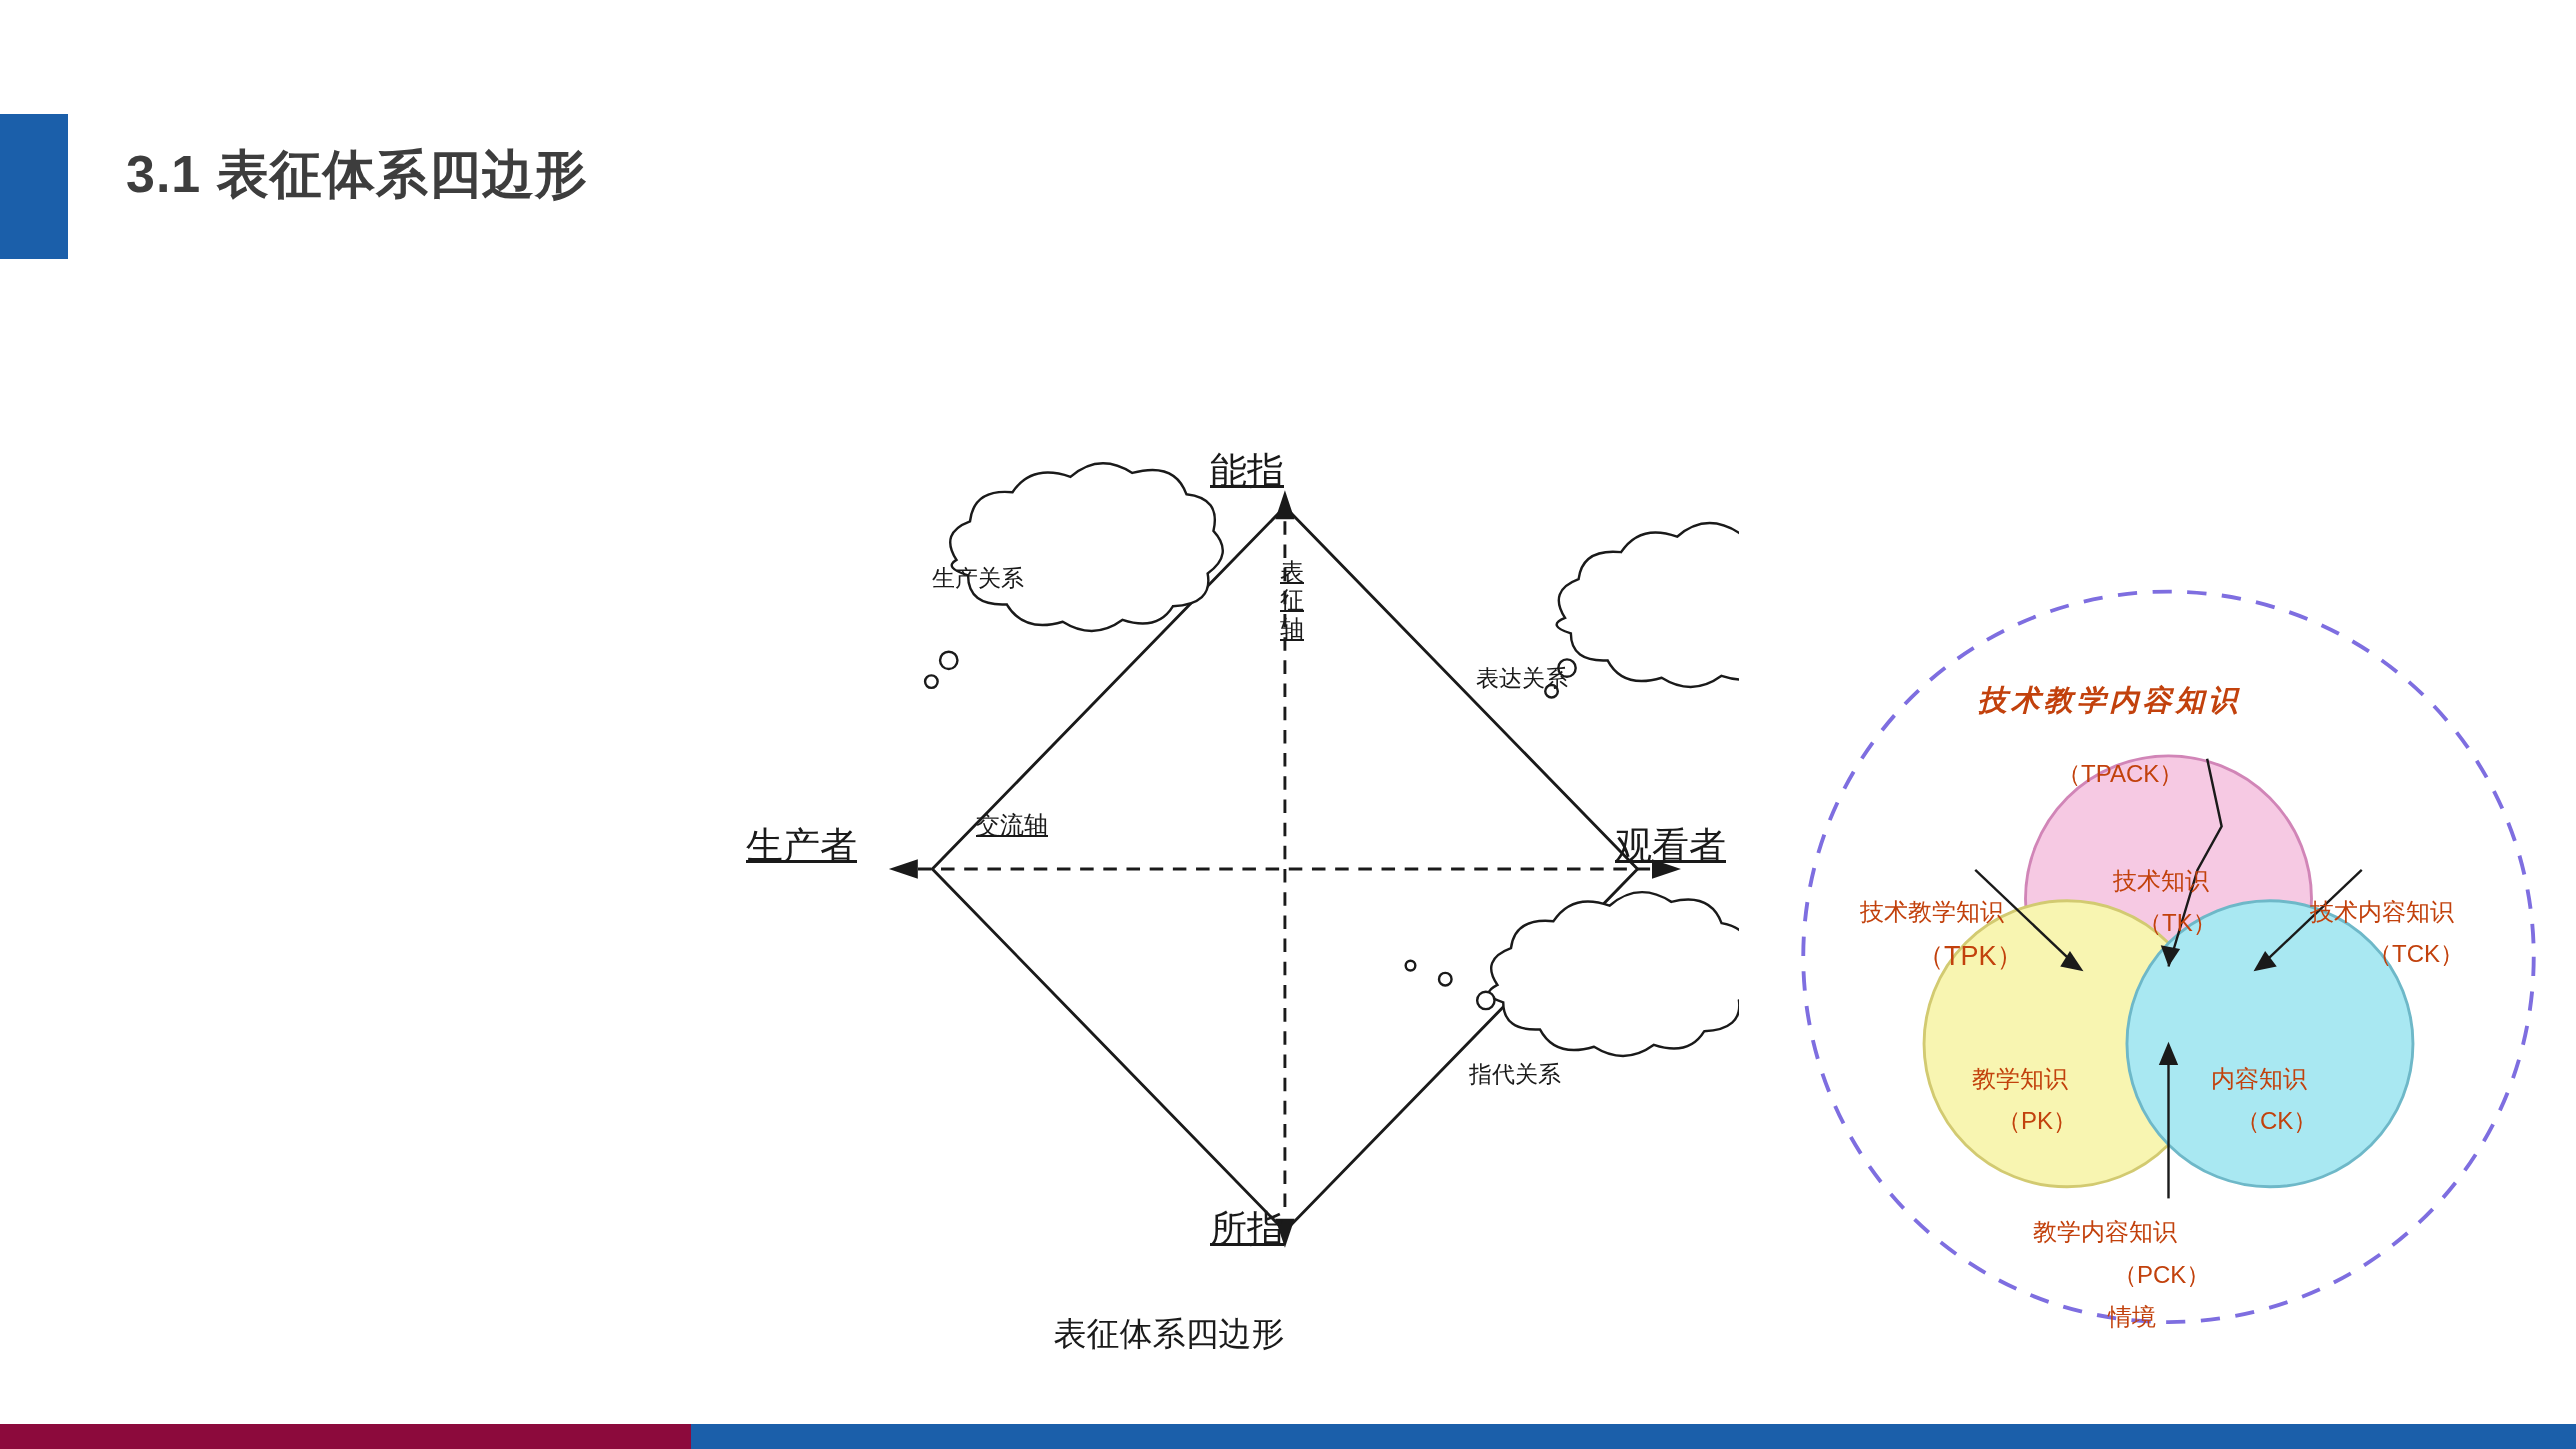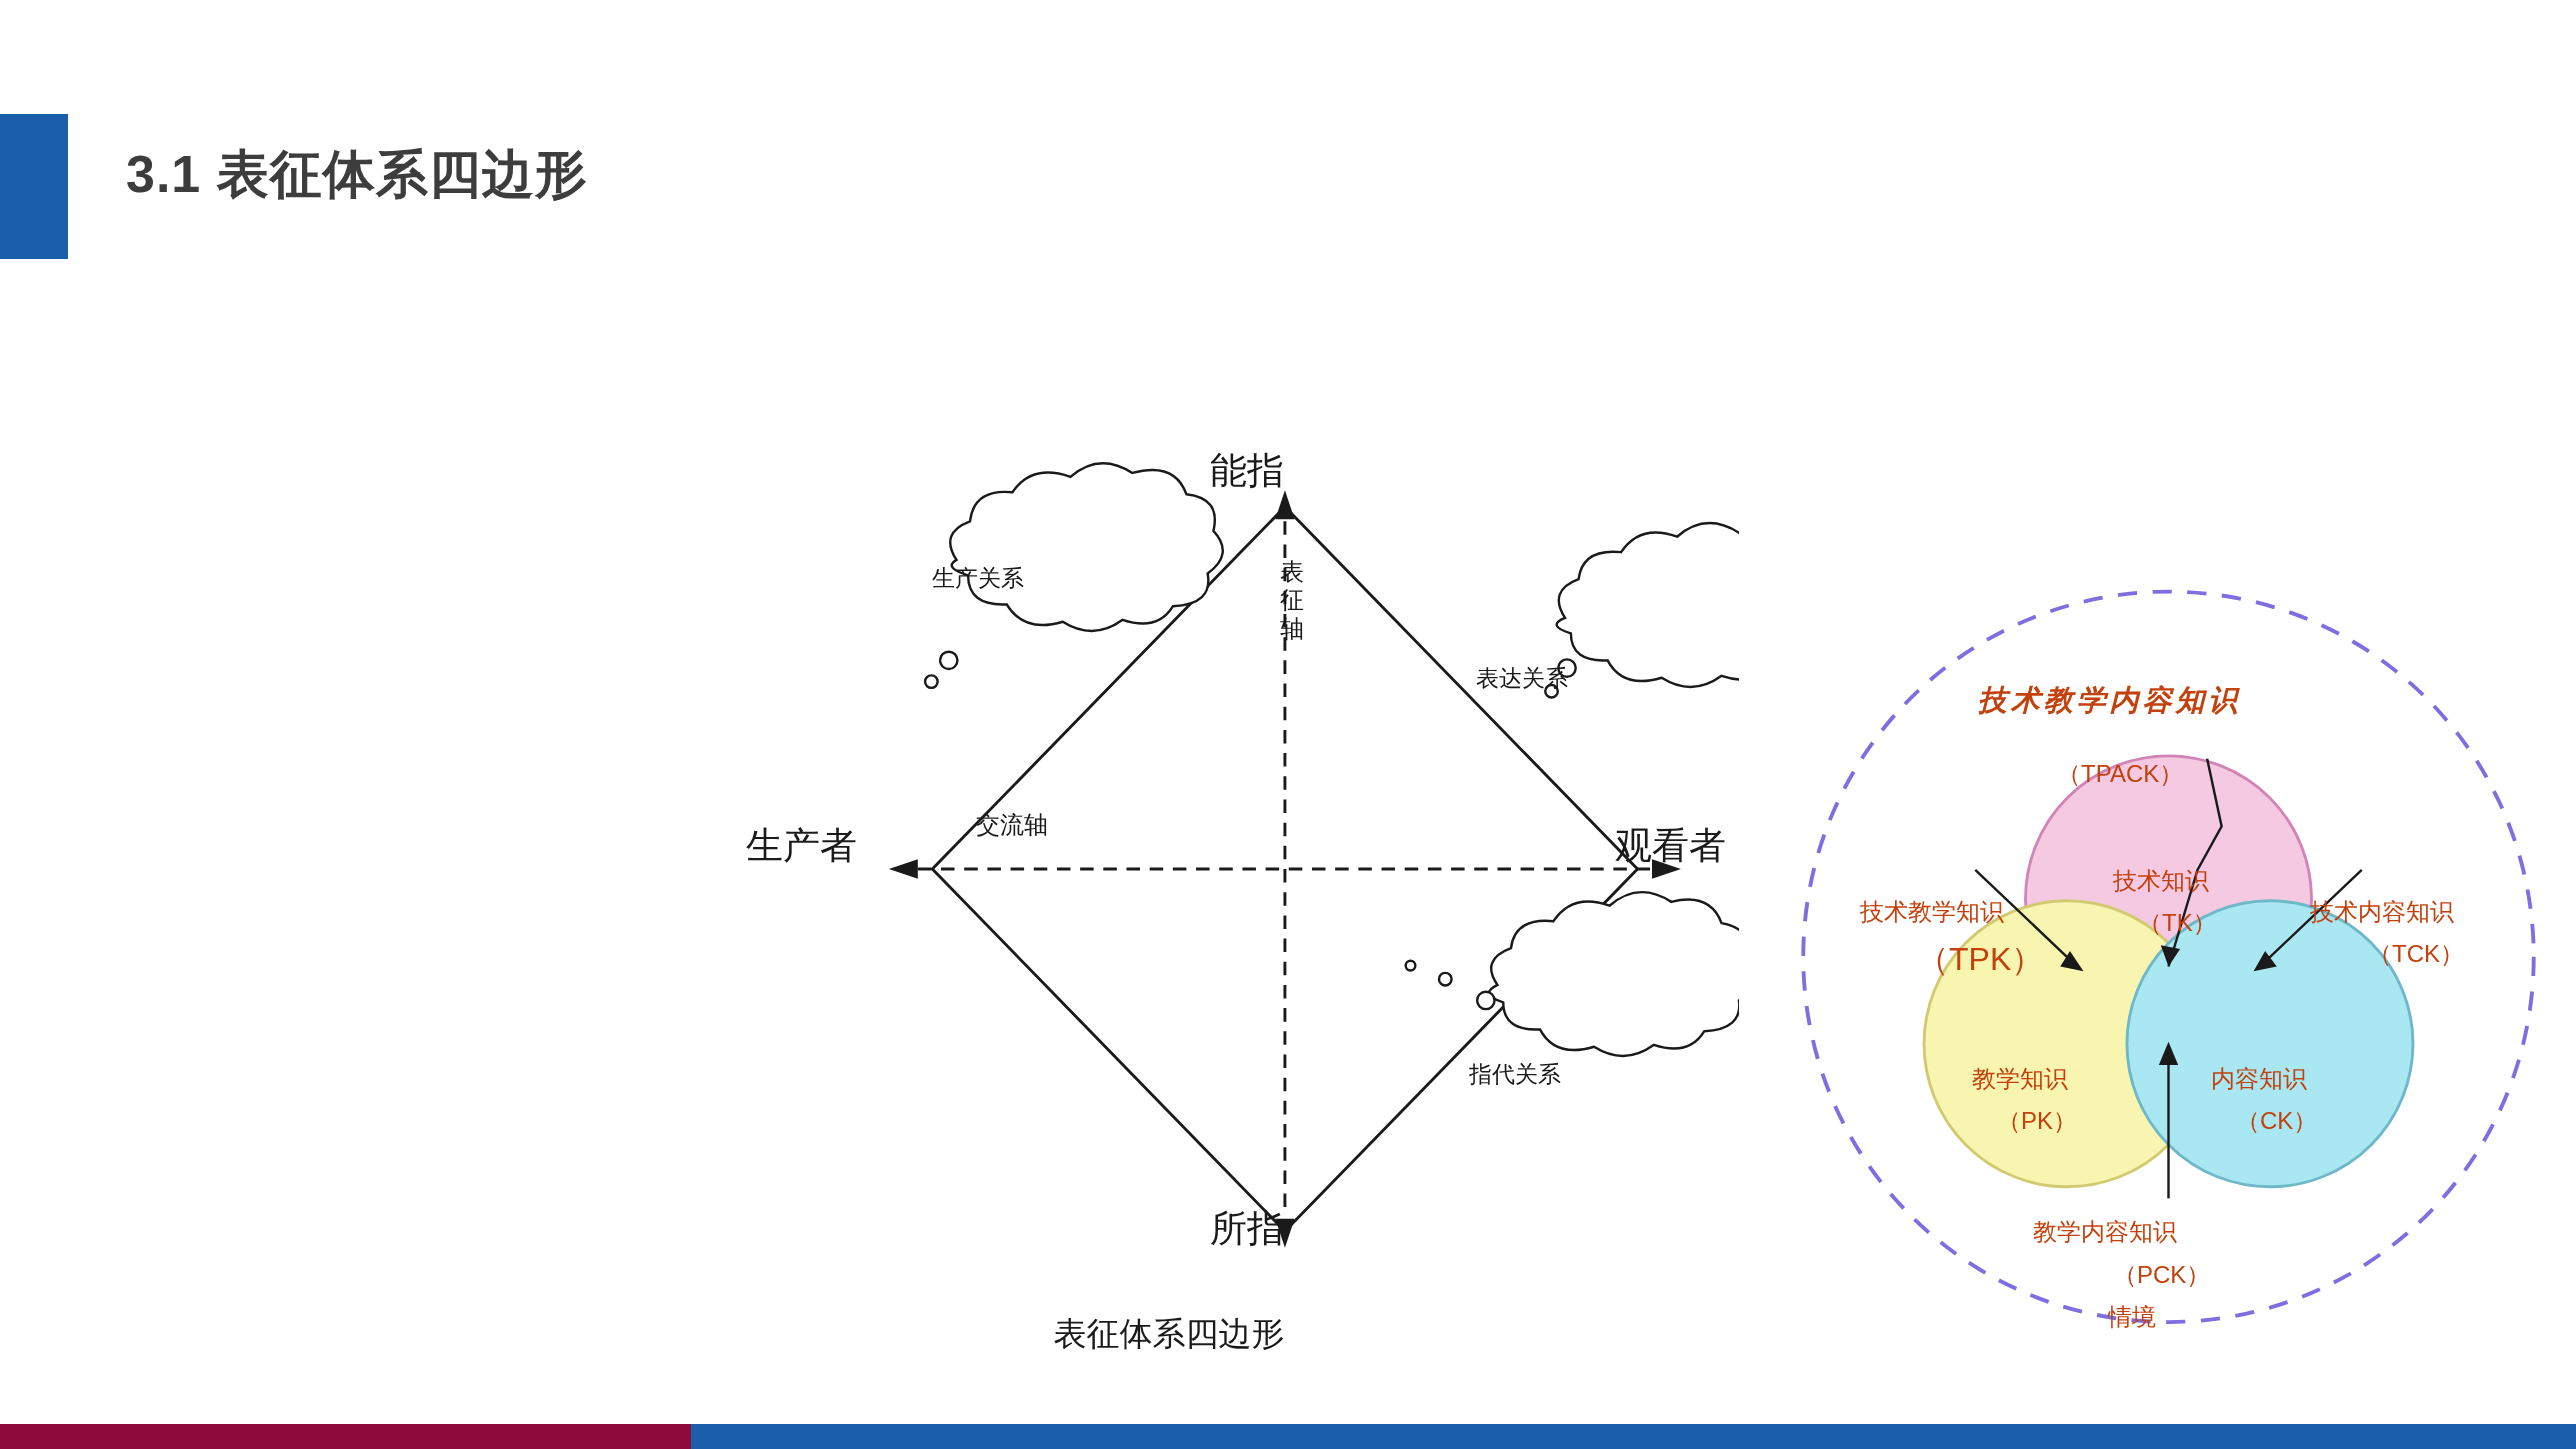--- a/index.html
+++ b/index.html
@@ -71,20 +71,21 @@
     text-align: center;
     font-size: 33px;
     color: #1a1a1a;
   }
 
   
   .lbl {
     position: absolute;
     color: #1a1a1a;
     white-space: nowrap;
+    text-decoration: underline;
   }
   .lbl-top      { font-size: 37px; left: 1210px; top: 446px; }
   .lbl-bottom   { font-size: 37px; left: 1210px; top: 1204px; }
   .lbl-left     { font-size: 37px; left: 746px;  top: 821px; }
   .lbl-right    { font-size: 37px; left: 1615px; top: 821px; }
   .lbl-axis-v   { font-size: 24px; left: 1280px; top: 558px; width: 25px; line-height: 1.18; white-space: normal; }
   .lbl-axis-h   { font-size: 24px; left: 976px; top: 809px; }
 
   .cloud-text {
     position: absolute;
@@ -117,21 +118,21 @@
     font-size: 29px;
     font-family: "Liberation Serif", "DejaVu Serif", serif;
     font-weight: bold;
     font-style: italic;
     letter-spacing: 3.9px;
   }
   .tp-title-sub { left: 2057px; top: 753px; font-size: 24px; }
   .tp-tk   { left: 2113px; top: 860px;  font-size: 24px; }
   .tp-tk-s { left: 2138px; top: 902px;  font-size: 24px; }
   .tp-tpk  { left: 1860px; top: 891px;  font-size: 24px; }
-  .tp-tpk-s{ left: 1917px; top: 933px;  font-size: 32px; text-align: center; }
+  .tp-tpk-s{ left: 1917px; top: 933px;  font-size: 27px; text-align: center; }
   .tp-tck  { left: 2310px; top: 891px;  font-size: 24px; }
   .tp-tck-s{ left: 2368px; top: 933px;  font-size: 24px; }
   .tp-pk   { left: 1972px; top: 1058px; font-size: 24px; }
   .tp-pk-s { left: 1997px; top: 1100px; font-size: 24px; }
   .tp-ck   { left: 2211px; top: 1058px; font-size: 24px; }
   .tp-ck-s { left: 2236px; top: 1100px; font-size: 24px; }
   .tp-pck  { left: 2033px; top: 1211px; font-size: 24px; }
   .tp-pck-s{ left: 2113px; top: 1254px; font-size: 24px; }
   .tp-ctx  { left: 2108px; top: 1296px; font-size: 24px; }
 

